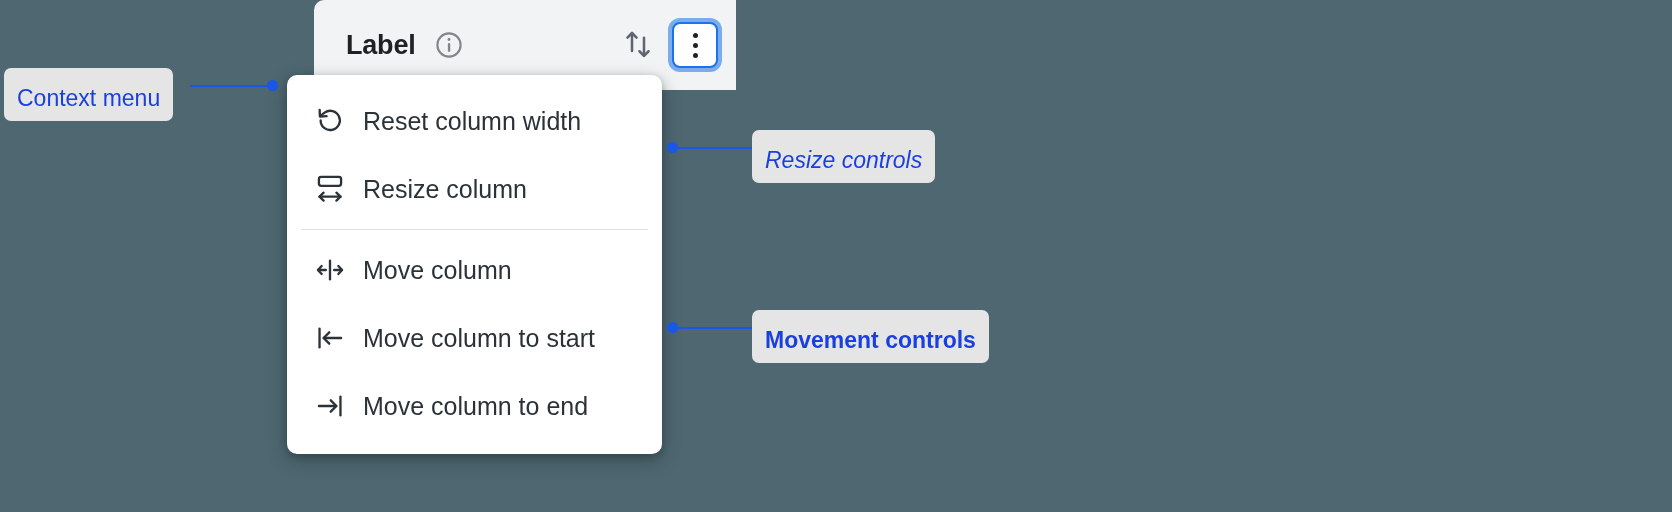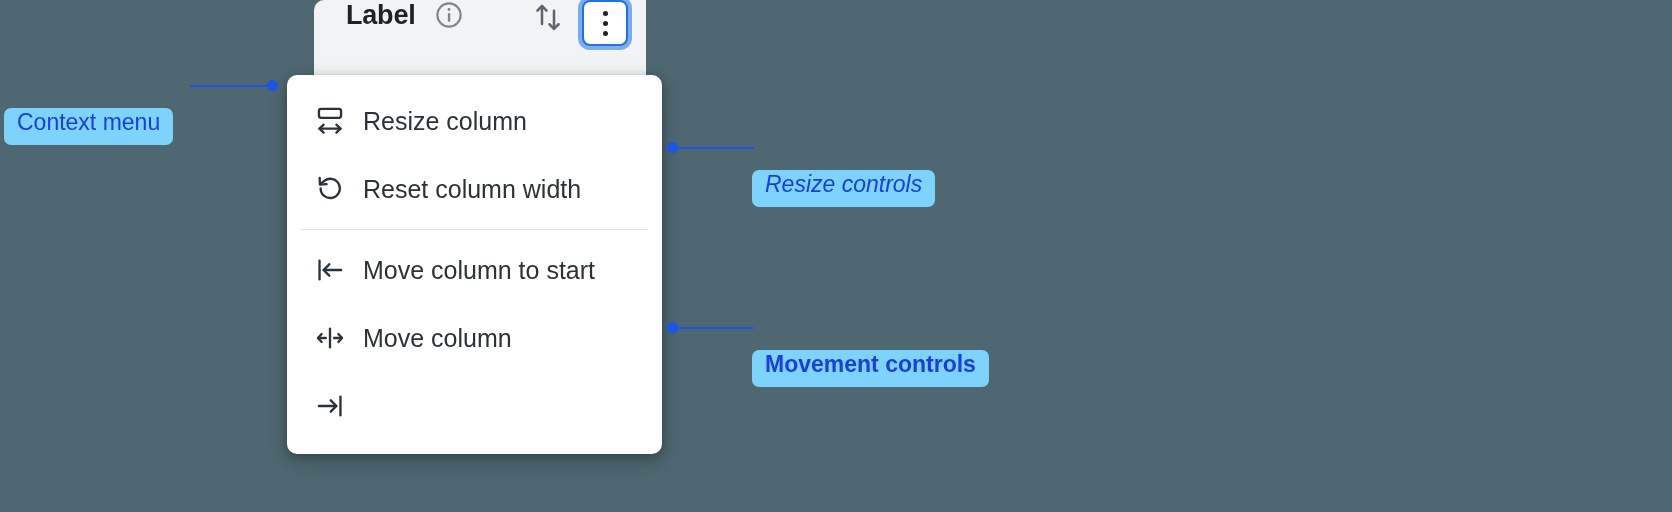--- a/index.html
+++ b/index.html
@@ -11,26 +11,27 @@
     font-family: "Liberation Sans", sans-serif;
     overflow: hidden;
     position: relative;
   }
 
   
   .header-card {
     position: absolute;
     left: 314px;
     top: 0;
-    width: 332px;
+    width: 422px;
     height: 90px;
     background: #f1f3f4;
     border-radius: 0 0 0 0;
     border-top-left-radius: 10px;
     display: flex;
+    align-items: center;
     padding: 0 18px 0 32px;
   }
   .header-title {
     font-size: 27px;
     font-weight: bold;
     color: #202124;
     letter-spacing: -0.2px;
   }
   .info-icon {
     margin-left: 18px;
@@ -107,28 +108,27 @@
   }
   .menu-separator {
     height: 1px;
     background: #dfe1e3;
     margin: 6px 14px 6px 14px;
   }
 
   
   .callout {
     position: absolute;
-    background: #7dd3fc;
+    background: #e5e5e5;
     color: #1a3fe0;
     font-size: 23px;
     border-radius: 7px;
-    padding: 1px 13px 9px 13px;
+    padding: 17px 13px 9px 13px;
     white-space: nowrap;
     z-index: 10;
-    margin-top: 40px;
   }
   .leader {
     position: absolute;
     height: 2px;
     background: #1a56e8;
     z-index: 9;
   }
   .leader-dot {
     position: absolute;
     width: 11px;
@@ -168,74 +168,75 @@
     <span class="kebab-dot"></span>
     <span class="kebab-dot"></span>
   </div>
 </div>
 
 <div class="context-menu">
 
   <div class="menu-item">
     <span class="menu-icon">
       <svg width="32" height="32" viewBox="0 0 26 26" fill="none" stroke="#2b3238" stroke-width="1.9" stroke-linecap="round" stroke-linejoin="round">
+        <path d="M5.4 12.5 A7.8 7.8 0 1 0 8.6 6.2 L5 9"></path>
+        <path d="M4.6 4 L4.8 9.4 L10.2 9.1"></path>
+      </svg>
+    </span>
+    <span class="menu-label">Reset column width</span>
+  </div>
+
+  <div class="menu-item">
+    <span class="menu-icon">
+      <svg width="32" height="32" viewBox="0 0 26 26" fill="none" stroke="#2b3238" stroke-width="1.9" stroke-linecap="round" stroke-linejoin="round">
         <rect x="4" y="3.2" width="18" height="7.2" rx="1.8"></rect>
         <path d="M4 14.6 L22 14.6" opacity="0"></path>
         <path d="M4.5 19.2 L21.5 19.2"></path>
         <path d="M7.8 16 L4.5 19.2 L7.8 22.4"></path>
         <path d="M18.2 16 L21.5 19.2 L18.2 22.4"></path>
       </svg>
     </span>
     <span class="menu-label">Resize column</span>
   </div>
 
-  <div class="menu-item">
-    <span class="menu-icon">
-      <svg width="32" height="32" viewBox="0 0 26 26" fill="none" stroke="#2b3238" stroke-width="1.9" stroke-linecap="round" stroke-linejoin="round">
-        <path d="M5.4 12.5 A7.8 7.8 0 1 0 8.6 6.2 L5 9"></path>
-        <path d="M4.6 4 L4.8 9.4 L10.2 9.1"></path>
-      </svg>
-    </span>
-    <span class="menu-label">Reset column width</span>
-  </div>
-
   <div class="menu-separator"></div>
-
-  <div class="menu-item">
-    <span class="menu-icon">
-      <svg width="32" height="32" viewBox="0 0 26 26" fill="none" stroke="#2b3238" stroke-width="1.9" stroke-linecap="round" stroke-linejoin="round">
-        <path d="M4.5 5.5 L4.5 20.5"></path>
-        <path d="M22 13 L8 13"></path>
-        <path d="M12.4 8.4 L7.8 13 L12.4 17.6"></path>
-      </svg>
-    </span>
-    <span class="menu-label">Move column to start</span>
-  </div>
 
   <div class="menu-item">
     <span class="menu-icon">
       <svg width="32" height="32" viewBox="0 0 26 26" fill="none" stroke="#2b3238" stroke-width="1.9" stroke-linecap="round" stroke-linejoin="round">
         <path d="M13 5.5 L13 20.5"></path>
         <path d="M9.6 13 L3.4 13"></path>
         <path d="M6.2 9.8 L3.2 13 L6.2 16.2"></path>
         <path d="M16.4 13 L22.6 13"></path>
         <path d="M19.8 9.8 L22.8 13 L19.8 16.2"></path>
       </svg>
     </span>
     <span class="menu-label">Move column</span>
   </div>
 
   <div class="menu-item">
     <span class="menu-icon">
       <svg width="32" height="32" viewBox="0 0 26 26" fill="none" stroke="#2b3238" stroke-width="1.9" stroke-linecap="round" stroke-linejoin="round">
+        <path d="M4.5 5.5 L4.5 20.5"></path>
+        <path d="M22 13 L8 13"></path>
+        <path d="M12.4 8.4 L7.8 13 L12.4 17.6"></path>
+      </svg>
+    </span>
+    <span class="menu-label">Move column to start</span>
+  </div>
+
+  <div class="menu-item">
+    <span class="menu-icon">
+      <svg width="32" height="32" viewBox="0 0 26 26" fill="none" stroke="#2b3238" stroke-width="1.9" stroke-linecap="round" stroke-linejoin="round">
         <path d="M21.5 5.5 L21.5 20.5"></path>
         <path d="M4 13 L18 13"></path>
         <path d="M13.6 8.4 L18.2 13 L13.6 17.6"></path>
       </svg>
     </span>
+    <span class="menu-label">Move column to end</span>
   </div>
 
 </div>
 
 <div class="callout" style="left:4px; top:68px;">Context menu</div>
 <div class="leader" style="left:190px; top:85px; width:82px;"></div>
 <div class="leader-dot" style="left:267px; top:80px;"></div>
 
 <div class="callout" style="left:752px; top:130px;font-style:italic;">Resize controls</div>
 <div class="leader" style="left:672px; top:147px; width:82px;"></div>

